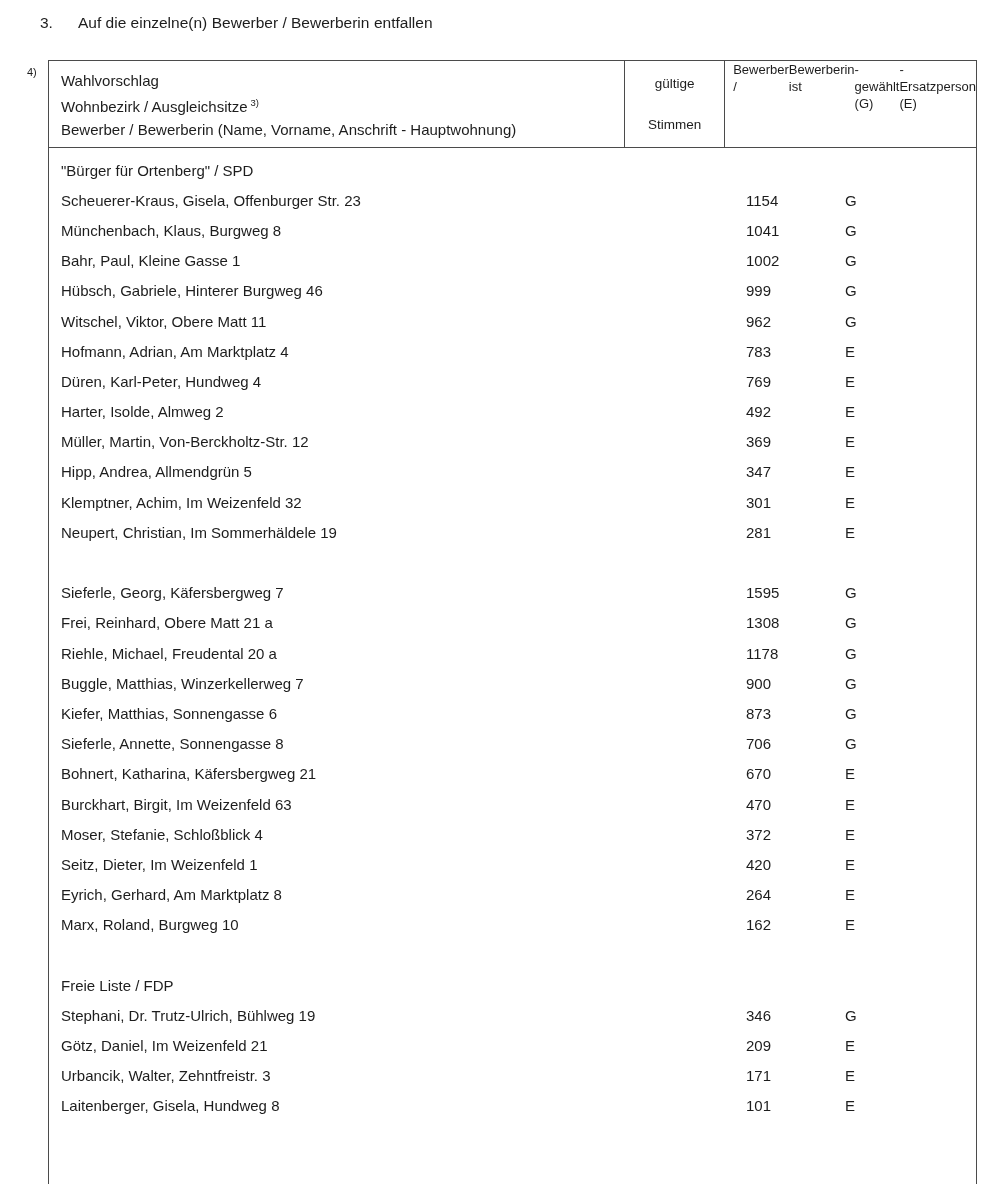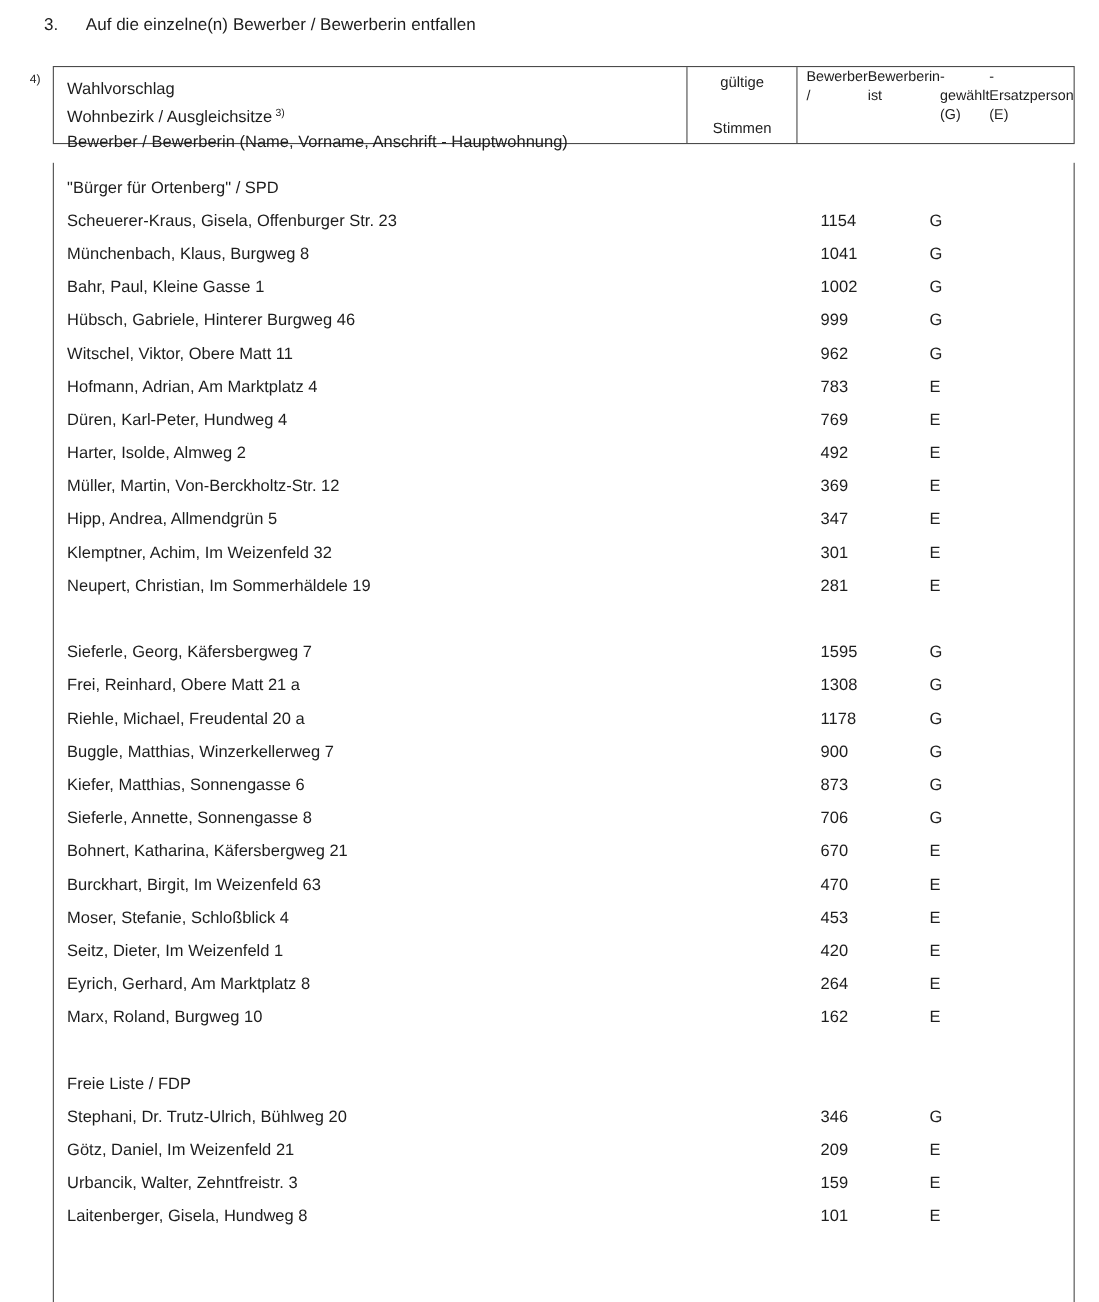--- a/index.html
+++ b/index.html
@@ -35,21 +35,21 @@
     left: 27px;
     font-size: 11px;
   }
 
   
   .thead {
     position: absolute;
     top: 60px;
     left: 48px;
     width: 929px;
-    height: 71px;
+    height: 88px;
     display: flex;
     border: 1px solid #4b4b4b;
   }
   .th-col1 {
     flex: 1 1 auto;
     padding: 9px 6px 0 12px;
     font-size: 15px;
     line-height: 22.4px;
   }
   .th-col1 .sup {
@@ -238,21 +238,21 @@
         <div class="c-votes">670</div>
         <div class="c-status">E</div>
       </div>
       <div class="row">
         <div class="c-name">Burckhart, Birgit, Im Weizenfeld 63</div>
         <div class="c-votes">470</div>
         <div class="c-status">E</div>
       </div>
       <div class="row">
         <div class="c-name">Moser, Stefanie, Schloßblick 4</div>
-        <div class="c-votes">453</div>
+        <div class="c-votes">372</div>
         <div class="c-status">E</div>
       </div>
       <div class="row">
         <div class="c-name">Seitz, Dieter, Im Weizenfeld 1</div>
         <div class="c-votes">420</div>
         <div class="c-status">E</div>
       </div>
       <div class="row">
         <div class="c-name">Eyrich, Gerhard, Am Marktplatz 8</div>
         <div class="c-votes">264</div>
@@ -261,32 +261,32 @@
       <div class="row">
         <div class="c-name">Marx, Roland, Burgweg 10</div>
         <div class="c-votes">162</div>
         <div class="c-status">E</div>
       </div>
       <div class="row spacer"></div>
       <div class="row">
         <div class="c-party">Freie Liste / FDP</div>
       </div>
       <div class="row">
-        <div class="c-name">Stephani, Dr. Trutz-Ulrich, Bühlweg 20</div>
+        <div class="c-name">Stephani, Dr. Trutz-Ulrich, Bühlweg 19</div>
         <div class="c-votes">346</div>
         <div class="c-status">G</div>
       </div>
       <div class="row">
         <div class="c-name">Götz, Daniel, Im Weizenfeld 21</div>
         <div class="c-votes">209</div>
         <div class="c-status">E</div>
       </div>
       <div class="row">
         <div class="c-name">Urbancik, Walter, Zehntfreistr. 3</div>
-        <div class="c-votes">159</div>
+        <div class="c-votes">171</div>
         <div class="c-status">E</div>
       </div>
       <div class="row">
         <div class="c-name">Laitenberger, Gisela, Hundweg 8</div>
         <div class="c-votes">101</div>
         <div class="c-status">E</div>
       </div>
     </div>
 
 </div>

